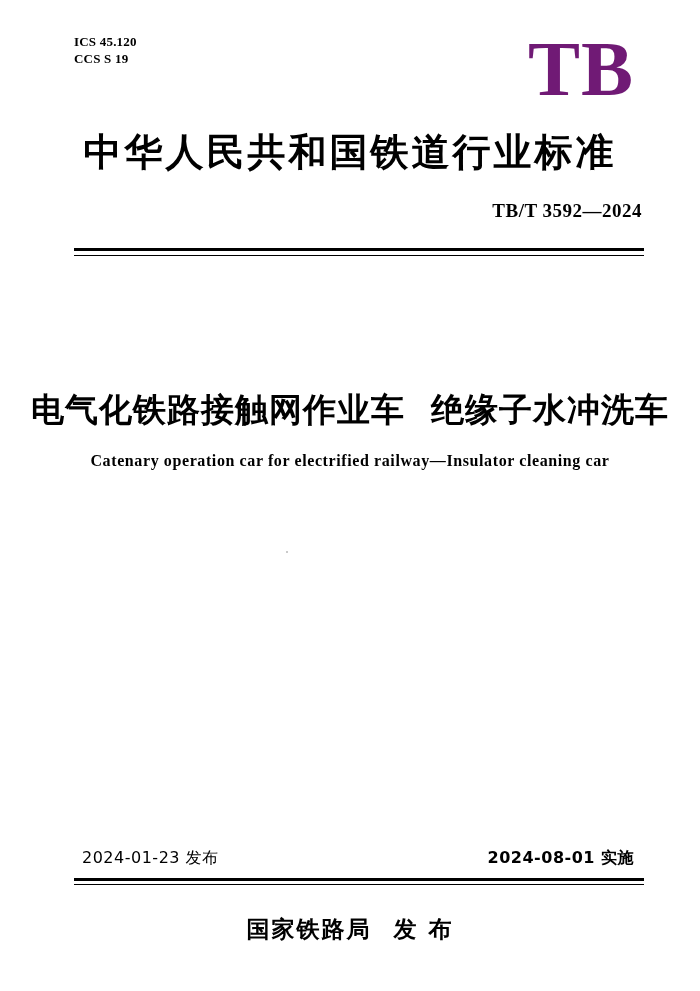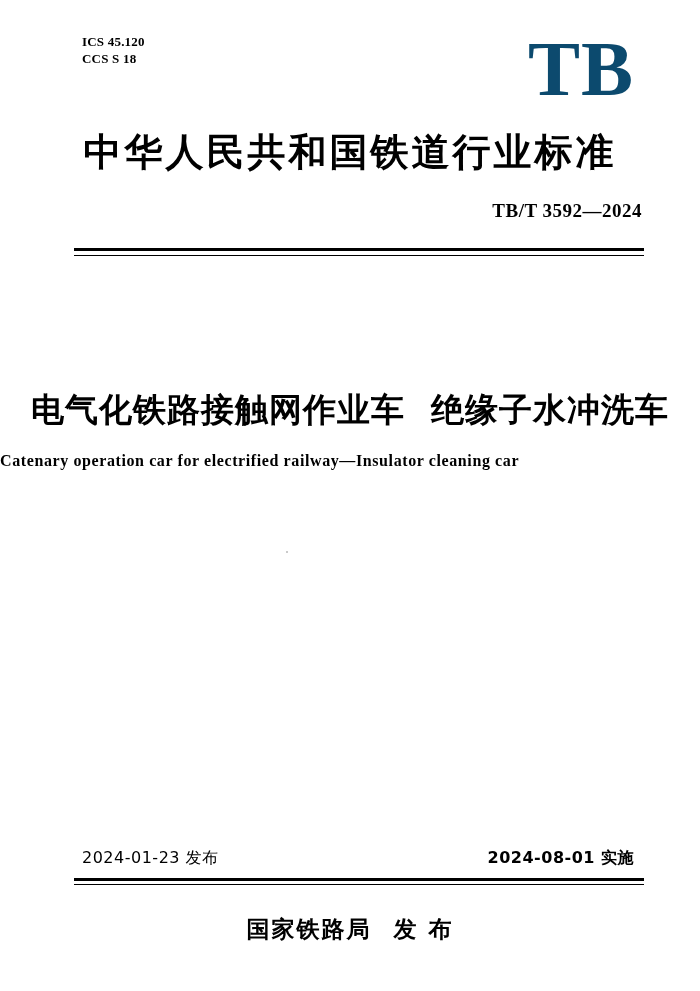--- a/index.html
+++ b/index.html
@@ -30,34 +30,33 @@
     left: 74px;
     top: 33px;
     font-family: "Liberation Serif", serif;
     font-weight: bold;
     font-size: 13px;
     line-height: 17px;
     letter-spacing: 0.2px;
   }
   .ics-block div {
     white-space: nowrap;
-    margin-left: 8px;
   }
 
   
   .tb-logo {
     position: absolute;
     right: 66px;
     top: 30px;
     font-family: "Liberation Serif", serif;
     font-weight: bold;
     font-size: 78px;
     line-height: 78px;
     letter-spacing: 1px;
-    color: #0c4a6e;
+    color: #701a75;
   }
 
   
   .std-title {
     position: absolute;
     left: 0;
     right: 0;
     top: 127px;
     text-align: center;
     font-family: "DejaVu Sans", sans-serif;
@@ -113,21 +112,21 @@
   }
   .doc-title-cn .gap {
     display: inline-block;
     width: 26px;
   }
   .doc-title-en {
     position: absolute;
     left: 0;
     right: 0;
     top: 452px;
-    text-align: left;
+    text-align: center;
     font-family: "Liberation Serif", serif;
     font-weight: bold;
     font-size: 16px;
     letter-spacing: 0.6px;
     white-space: nowrap;
   }
 
   
   .date-issue {
     position: absolute;
@@ -195,21 +194,21 @@
     border-radius: 50%;
   }
 </style>
 </head>
 <body>
 
 <div class="page">
 
   <div class="ics-block">
     <div>ICS 45.120</div>
-    <div>CCS S 18</div>
+    <div>CCS S 19</div>
   </div>
 
   <div class="tb-logo">TB</div>
 
   <div class="std-title">中华人民共和国铁道行业标准</div>
 
   <div class="std-number">TB/T 3592—2024</div>
 
   <div class="rule-top"></div>
   <div class="rule-top-thin"></div>

